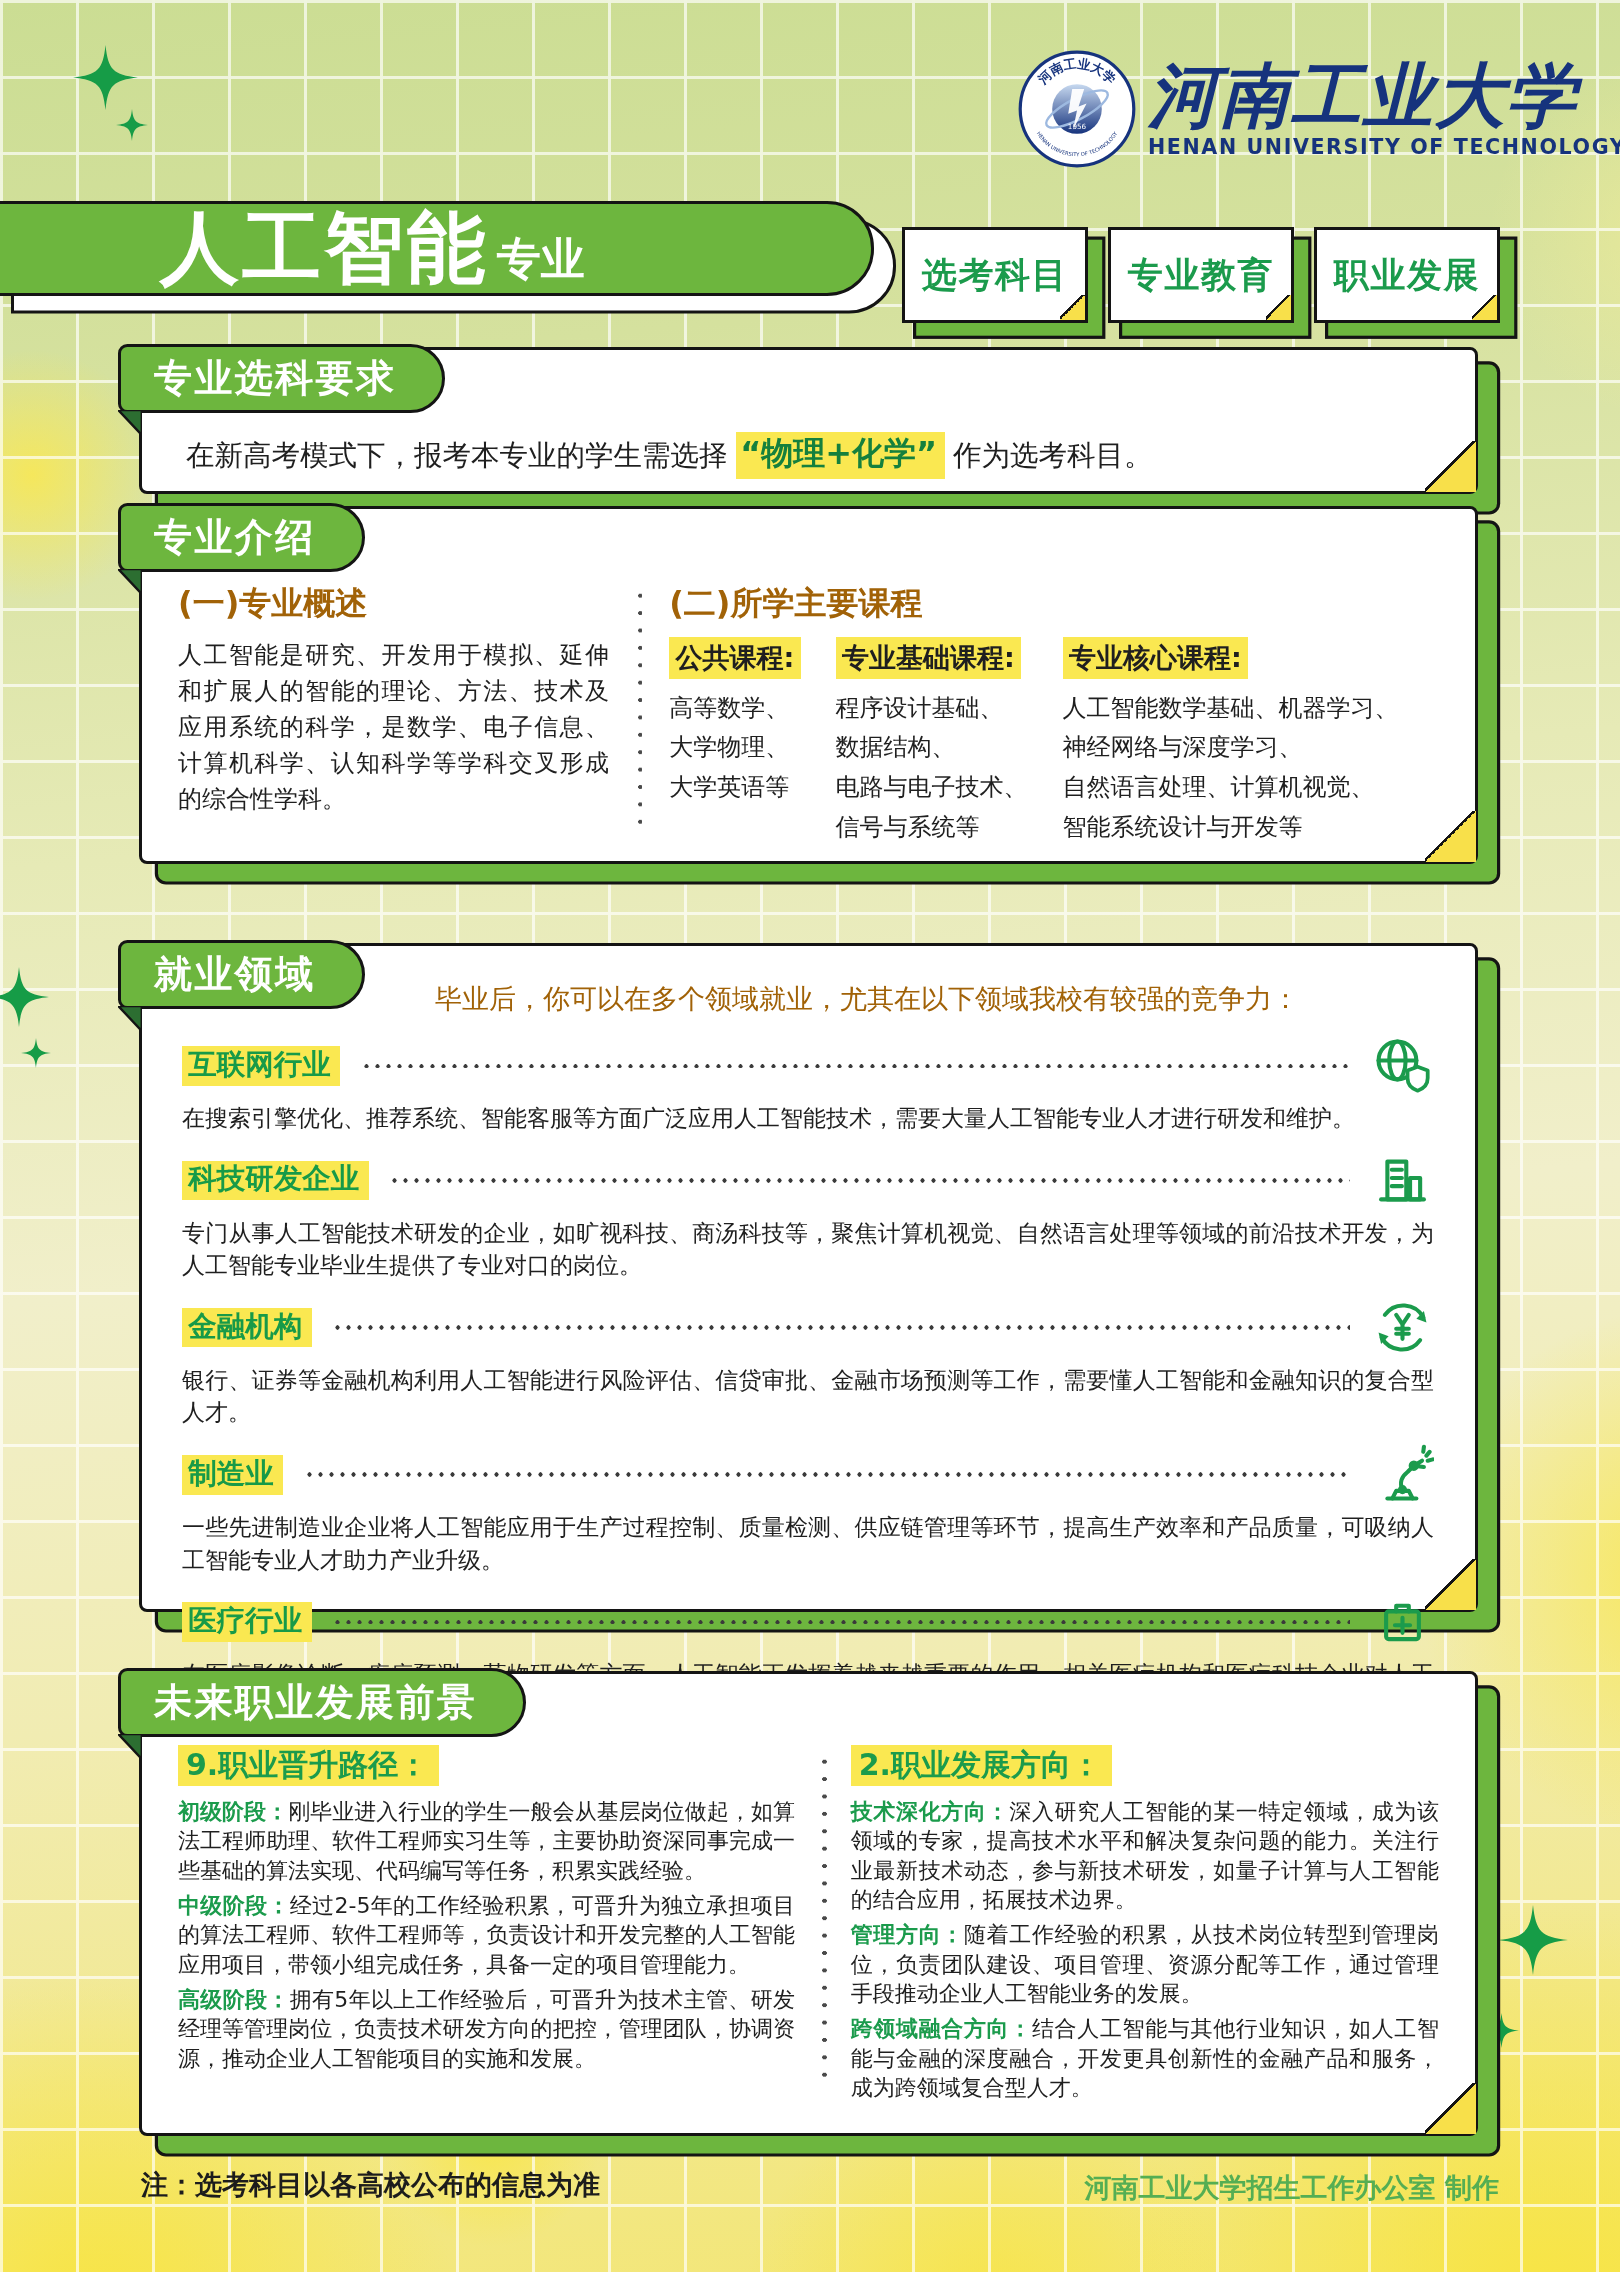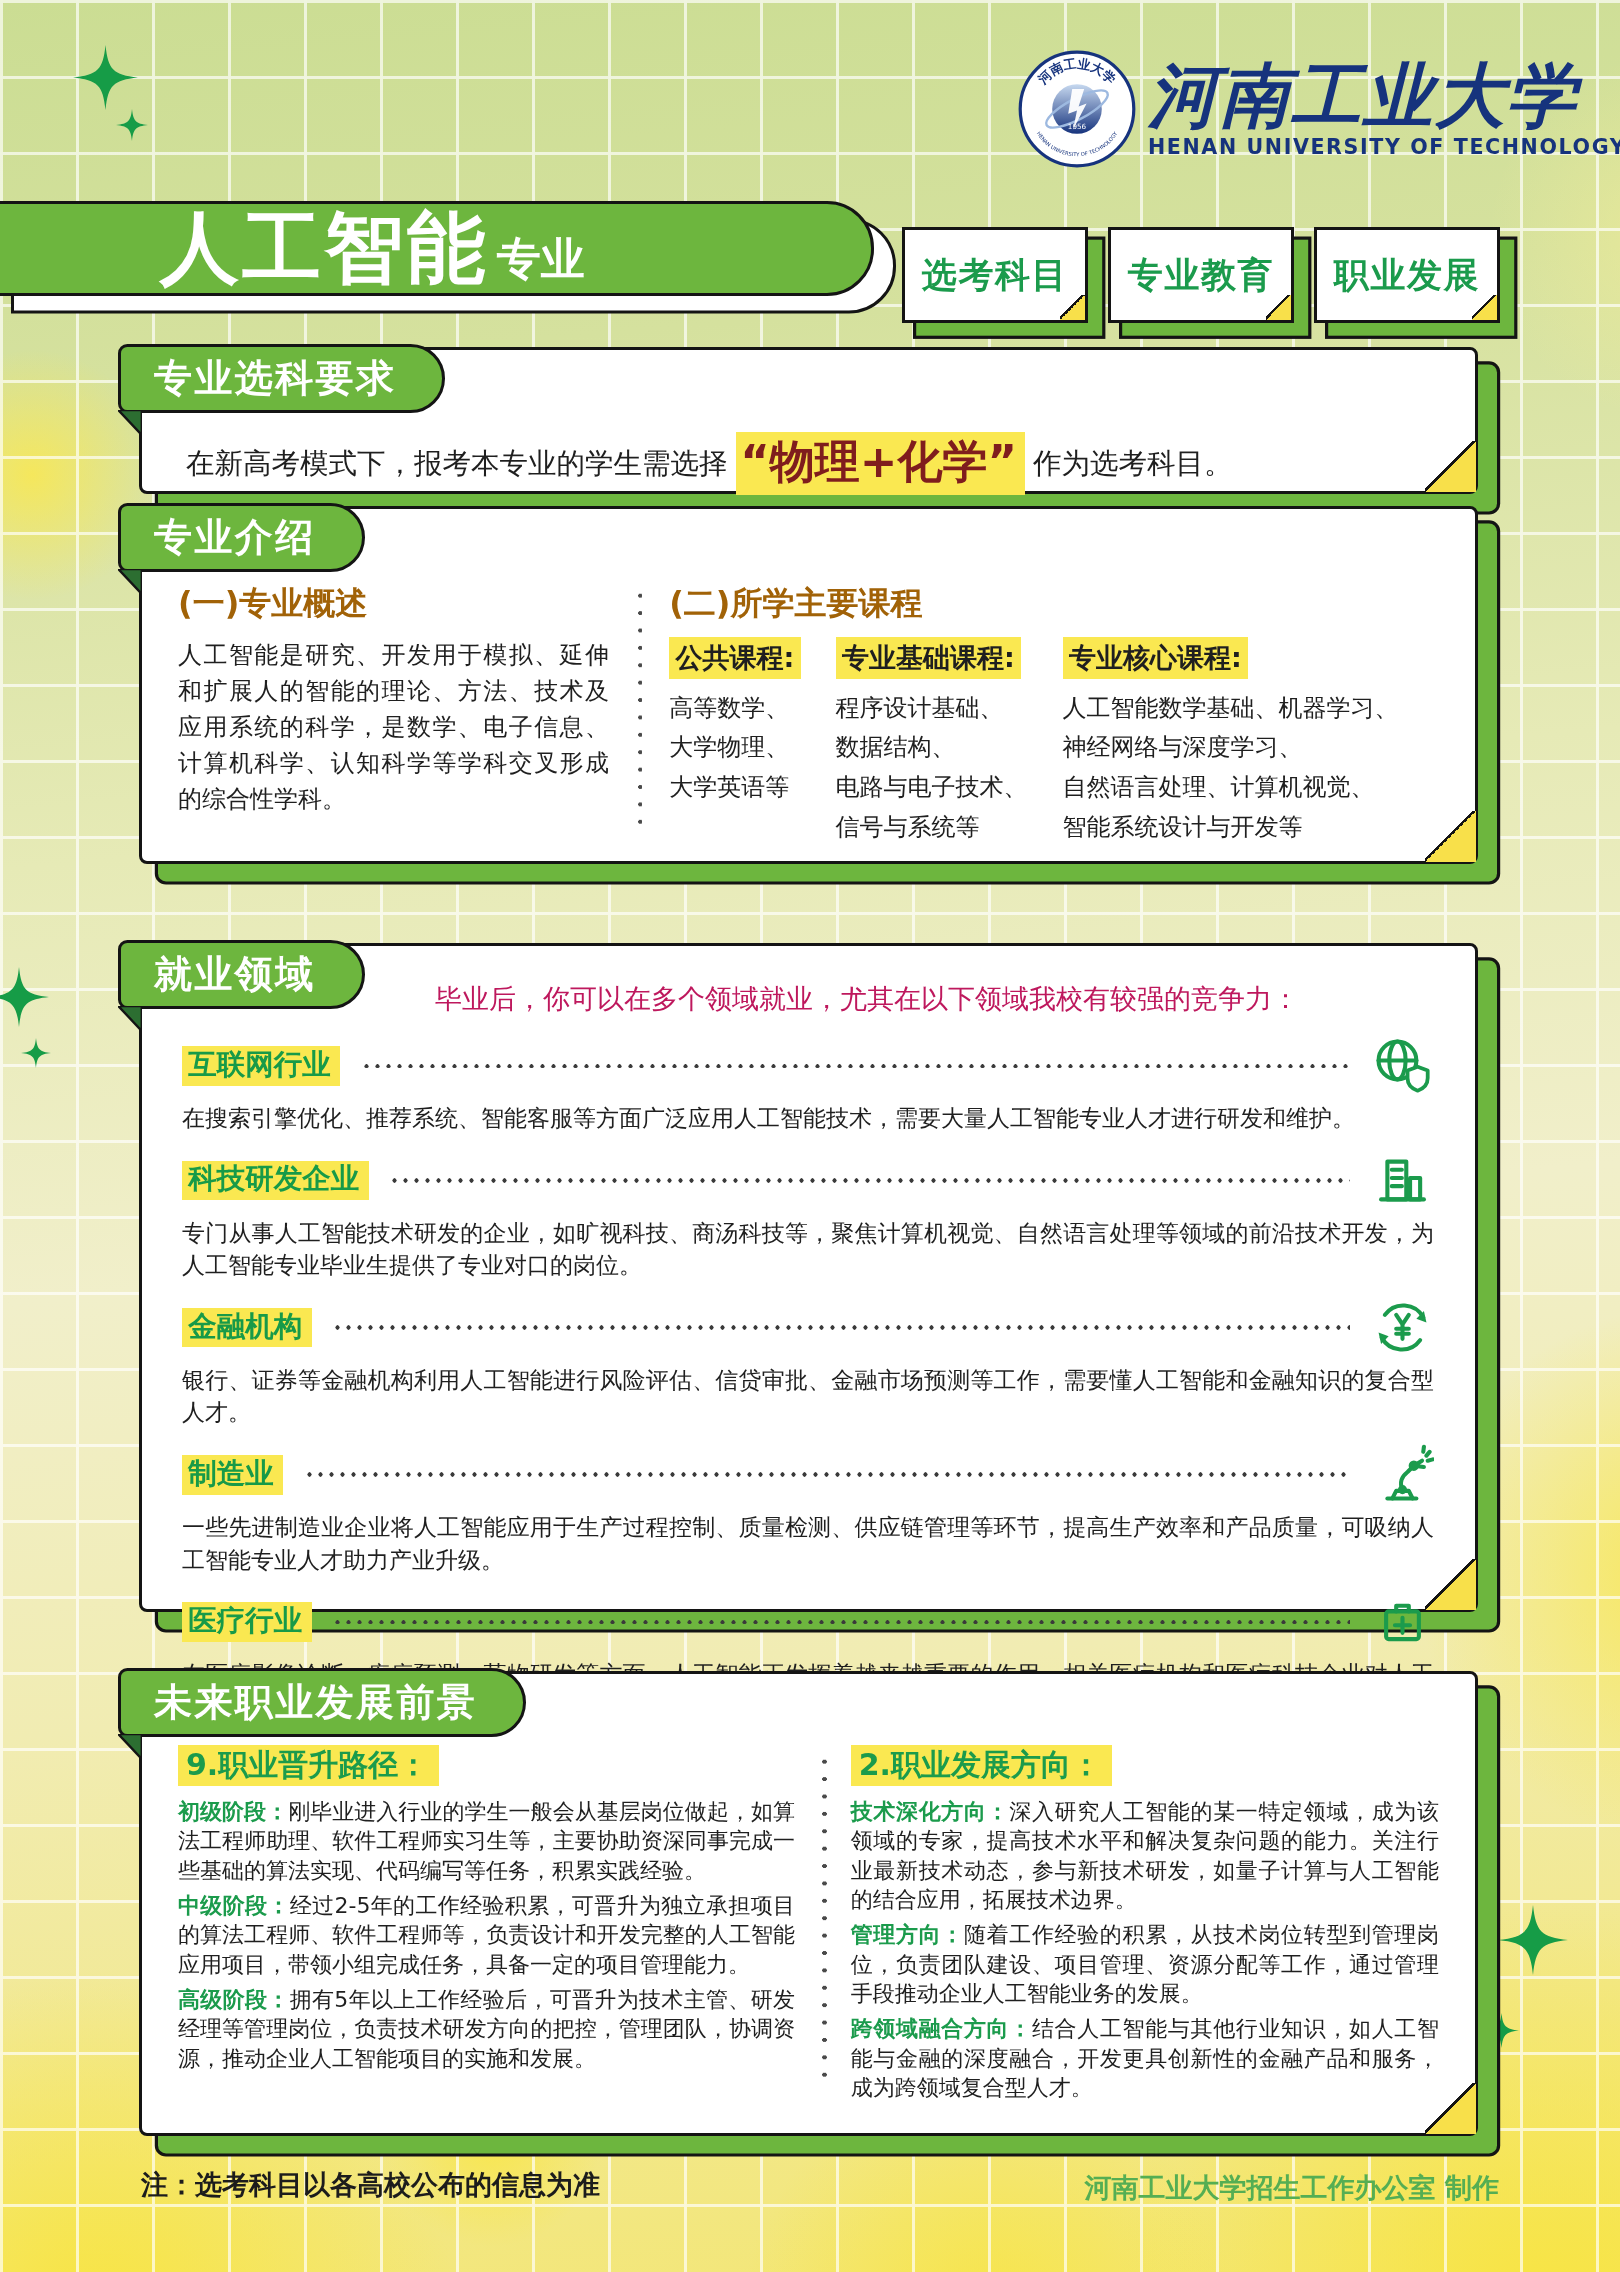--- a/index.html
+++ b/index.html
@@ -47,38 +47,38 @@
   .card::after{content:"";position:absolute;right:-0.8px;bottom:-0.8px;width:51px;height:51px;
     background:linear-gradient(135deg, transparent calc(50% - 2.4px), #141414 calc(50% - 2.4px) 50%, #f8e04a 50%);}
   .pill{position:absolute;top:-6.3px;left:-24px;background:#6db63e;border:3.2px solid #141414;
     border-radius:11px 41px 41px 11px;color:#fff;font-weight:bold;font-size:38px;letter-spacing:2.4px;
     padding:12.7px 46px 12.7px 33px;line-height:1;z-index:3;white-space:nowrap;}
   .pill svg.fold{position:absolute;left:-3.2px;top:100%;display:block;}
   .hl{background:#fae851;}
   
   #card1{top:347px;height:147px;}
   #card1 .body{padding:82px 44px 0 44px;font-size:28.5px;color:#1f1f1f;display:flex;align-items:center;flex-wrap:wrap;}
-  #card1 .phy{font-size:45px;font-weight:900;color:#7f1d1d;padding:0 8px 3.2px 4.7px;margin:0 8px;}
+  #card1 .phy{font-size:32px;font-weight:900;color:#15803d;padding:0 8px 3.2px 4.7px;margin:0 8px;}
   
   #card2{top:506px;height:358px;}
   #card2 .body{padding:73px 38px 0 36px;display:flex;}
   .subhead{font-size:32px;font-weight:bold;color:#a16207;margin:0 0 11px 0;}
   #card2 .ovcol{width:431px;flex:0 0 auto;}
   #card2 .ovtext{font-size:24px;line-height:1.5;color:#1f1f1f;text-align:justify;margin:0;}
   .vdots{width:4.7px;flex:0 0 auto;background-image:radial-gradient(circle,#4a4a4a 2.1px,transparent 2.4px);
     background-size:4.7px 17.4px;background-repeat:repeat-y;background-position:center top;}
   #card2 .vdots{margin:4.7px 27px 20.6px 28.5px;}
   #card2 .crscol{flex:1;}
   #card2 .groups{display:flex;gap:35px;margin-top:4.7px;}
   .grp-label{display:inline-block;font-size:27px;font-weight:bold;color:#1f1f1f;padding:3.2px 6.3px;margin-bottom:9.5px;}
   .grp-line{font-size:24px;line-height:1.65;color:#1f1f1f;}
   
   #card3{top:943px;height:669px;}
   #card3 .body{padding:27px 41px 0 40px;}
-  #card3 .intro{font-size:27px;color:#be185d;margin:8px 0 12.7px 253px;}
+  #card3 .intro{font-size:27px;color:#a16207;margin:8px 0 12.7px 253px;}
   .field-head{display:flex;align-items:center;margin-top:14.2px;}
   .field-head.first{margin-top:17.4px;}
   .field-label{font-size:28.5px;font-weight:bold;color:#179a48;padding:4.7px 9.5px 6.3px 6.3px;line-height:1;white-space:nowrap;}
   .leader{flex:1;height:4.7px;margin:0 20.6px;align-self:center;
     background-image:radial-gradient(circle,#3a3a3a 1.9px,transparent 2.3px);
     background-size:11px 4.7px;background-repeat:repeat-x;background-position:left center;}
   .field-icon{flex:0 0 auto;width:63px;height:63px;}
   .field-desc{font-size:23px;line-height:1.42;color:#1f1f1f;margin:4.7px 0 0 0;text-align:justify;}
   
   #card4{top:1671px;height:465px;}

